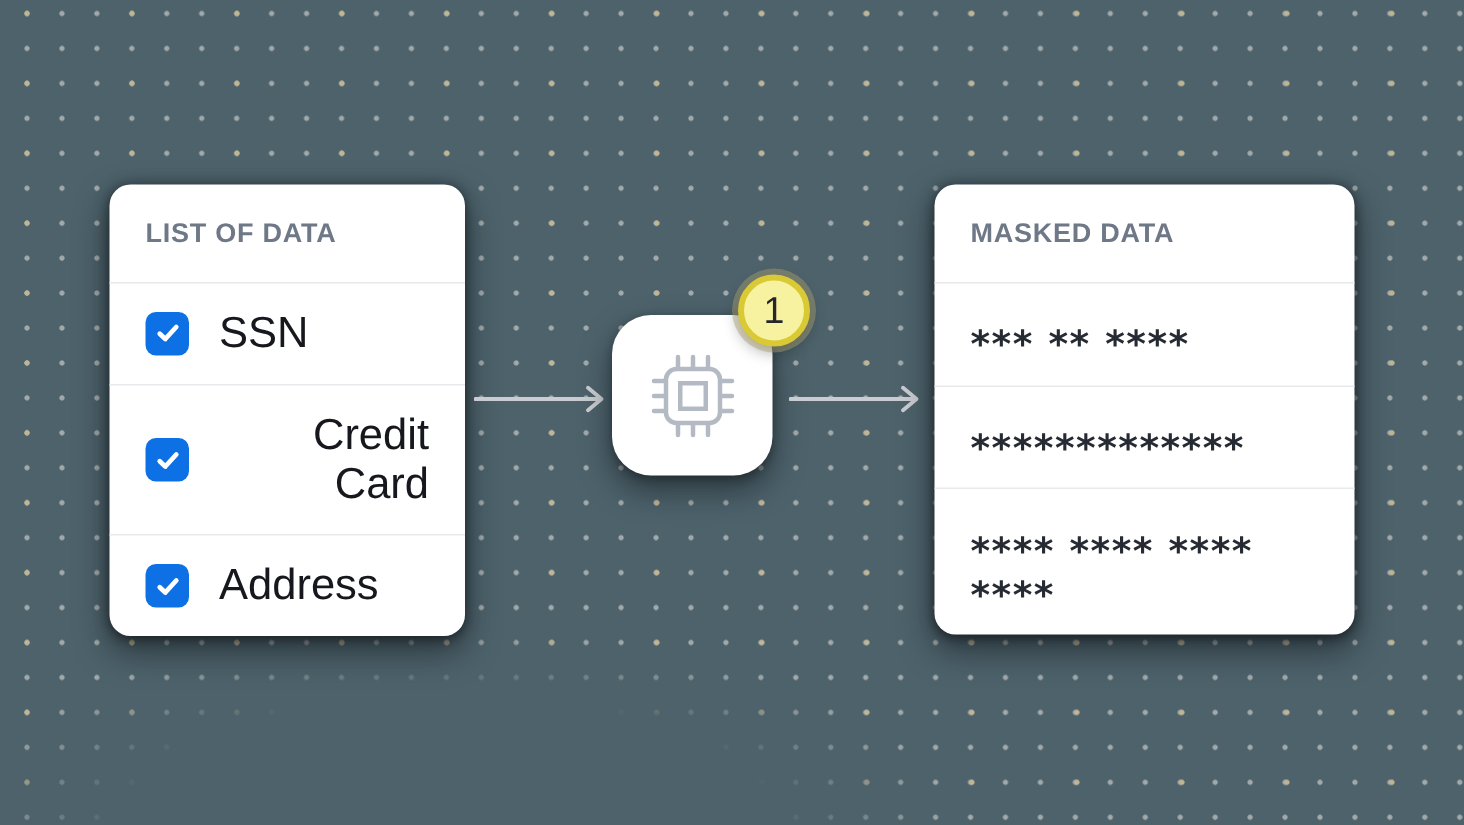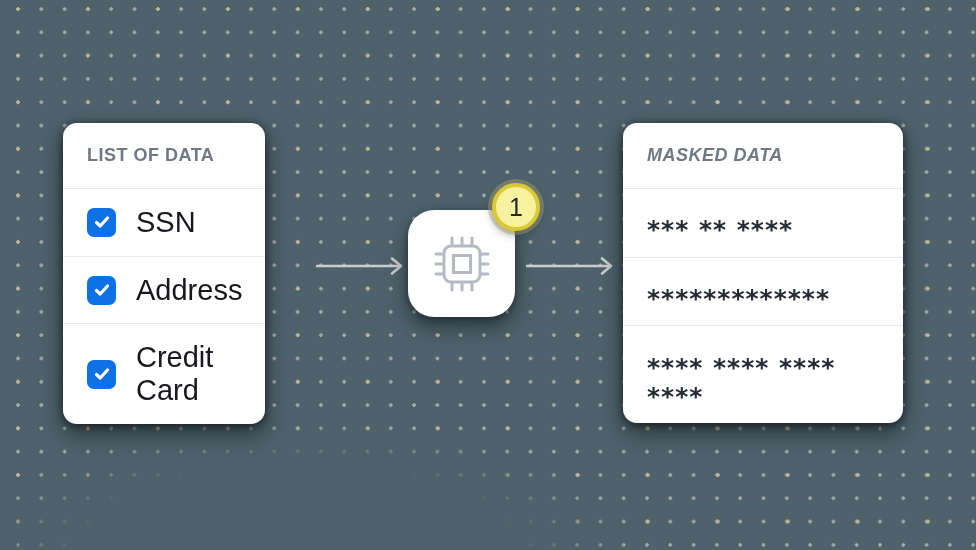--- a/index.html
+++ b/index.html
@@ -20,22 +20,22 @@
     background:radial-gradient(ellipse 430px 165px at 300px 548px, #4D626B 50%, rgba(77,98,107,0) 78%);
     pointer-events:none;
   }
   .card{
     position:absolute;
     background:#FFFFFF;
     border-radius:14px;
     box-shadow:0 10px 22px rgba(12,16,20,0.55), 0 2px 6px rgba(12,16,20,0.40), 0 0 10px rgba(12,16,20,0.25);
     display:flex; flex-direction:column;
   }
-  .list-card{ left:63px; top:123px; width:202px; height:301px; }
-  .masked-card{ left:623px; top:123px; width:280px; height:300px;font-style:italic; }
+  .list-card{ left:73px; top:123px; width:237px; height:301px;text-align:right; }
+  .masked-card{ left:623px; top:123px; width:280px; height:300px; }
   .card-header{
     height:65px; flex:0 0 65px;
     display:flex; align-items:center;
     padding:0 24px;
     border-bottom:1px solid #E7E9EC;
     color:#6F7887;
     font-size:18px; font-weight:600; letter-spacing:0.5px;
   }
   .card-row{
     flex:1 1 auto;
@@ -105,30 +105,30 @@
       </span>
       <span class="row-label">SSN</span>
     </div>
 
     <div class="card-row">
       <span class="checkbox" role="checkbox" aria-checked="true">
         <svg width="18" height="18" viewBox="0 0 18 18">
           <polyline points="3.5,9.5 7.2,13 14.5,5" fill="none" stroke="#FFFFFF" stroke-width="3.2" stroke-linecap="round" stroke-linejoin="round"></polyline>
         </svg>
       </span>
-      <span class="row-label">Address</span>
+      <span class="row-label">Credit Card</span>
     </div>
 
     <div class="card-row">
       <span class="checkbox" role="checkbox" aria-checked="true">
         <svg width="18" height="18" viewBox="0 0 18 18">
           <polyline points="3.5,9.5 7.2,13 14.5,5" fill="none" stroke="#FFFFFF" stroke-width="3.2" stroke-linecap="round" stroke-linejoin="round"></polyline>
         </svg>
       </span>
-      <span class="row-label">Credit Card</span>
+      <span class="row-label">Address</span>
     </div>
   </div>
 
   <svg class="arrow arrow-left" width="90" height="22" viewBox="0 0 90 22">
     <line x1="1" y1="11" x2="84" y2="11" stroke="#C9CDD1" stroke-width="2.6" stroke-linecap="round"></line>
     <polyline points="76,3.5 85,11 76,18.5" fill="none" stroke="#C9CDD1" stroke-width="2.6" stroke-linecap="round" stroke-linejoin="round"></polyline>
   </svg>
 
   <div class="chip-card">
     <svg width="64" height="64" viewBox="0 0 64 64">

